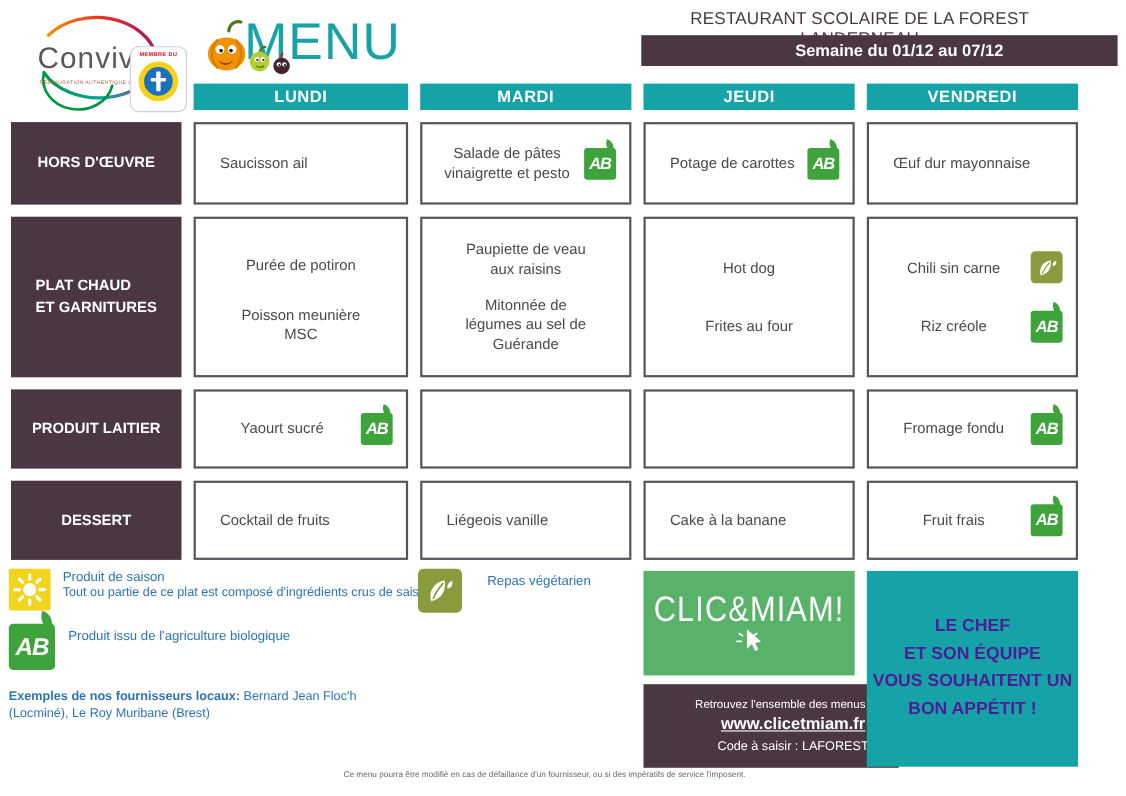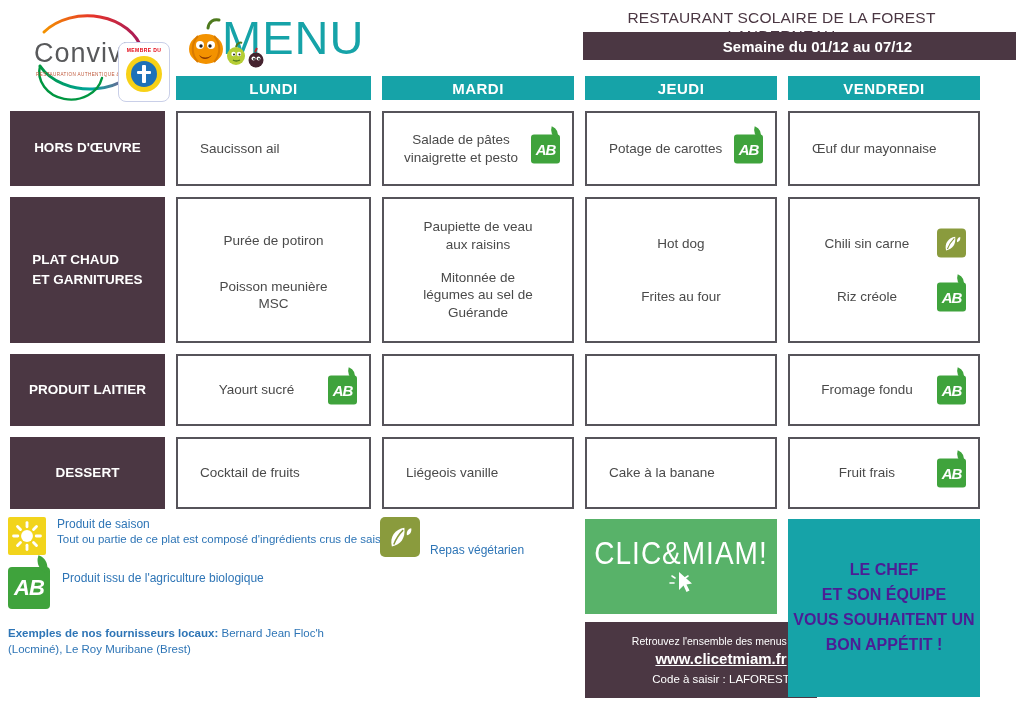--- a/index.html
+++ b/index.html
@@ -55,21 +55,21 @@
   .ab-badge.big{width:42px;height:42px;font-size:22px;border-radius:4px;}
   .ab-badge.big::after{width:13px;height:14px;top:-10px;}
   .veg-badge{width:29px;height:29px;background:#8a9b3d;border-radius:4px;
              display:flex;align-items:center;justify-content:center;}
   .veg-badge.big{width:40px;height:40px;border-radius:5px;}
   .sun-badge{width:38px;height:38px;background:#f2d41c;border-radius:2px;
              display:flex;align-items:center;justify-content:center;}
 
   
   .legend-season{position:absolute;left:8px;top:517px;display:flex;gap:11px;align-items:flex-start;}
-  .legend-veg{position:absolute;left:380px;top:517px;display:flex;gap:10px;align-items:flex-end;}
+  .legend-veg{position:absolute;left:380px;top:517px;display:flex;gap:23px;align-items:flex-start;}
   .legend-ab{position:absolute;left:8px;top:567px;display:flex;gap:12px;align-items:flex-start;}
   .legend-title{font-size:12px;font-weight:normal;color:#2e75b6;}
   .legend-desc{font-size:11.5px;color:#2e75b6;margin-top:2px;}
   .legend-veg .legend-title,.legend-ab .legend-title{margin-top:4px;}
   .suppliers{position:absolute;left:8px;top:625px;width:372px;font-size:11.5px;color:#2e75b6;line-height:1.4;}
   .suppliers b{font-weight:bold;}
 
   
   .clic-box{position:absolute;left:585px;top:519px;width:192px;height:95px;background:#58b269;color:#fff;
             display:flex;flex-direction:column;align-items:center;justify-content:center;}
@@ -356,14 +356,15 @@
     <div class="menus-line">Retrouvez l'ensemble des menus sur :</div>
     <div class="menus-url">www.clicetmiam.fr</div>
     <div class="menus-code">Code à saisir : LAFOREST</div>
   </div>
 
   <div class="chef-box">LE CHEF
 ET SON ÉQUIPE
 VOUS SOUHAITENT UN
 BON APPÉTIT !</div>
 
+  <div class="footer-note">Ce menu pourra être modifié en cas de défaillance d'un fournisseur, ou si des impératifs de service l'imposent.</div>
 
 </div>
 
 </body></html>

